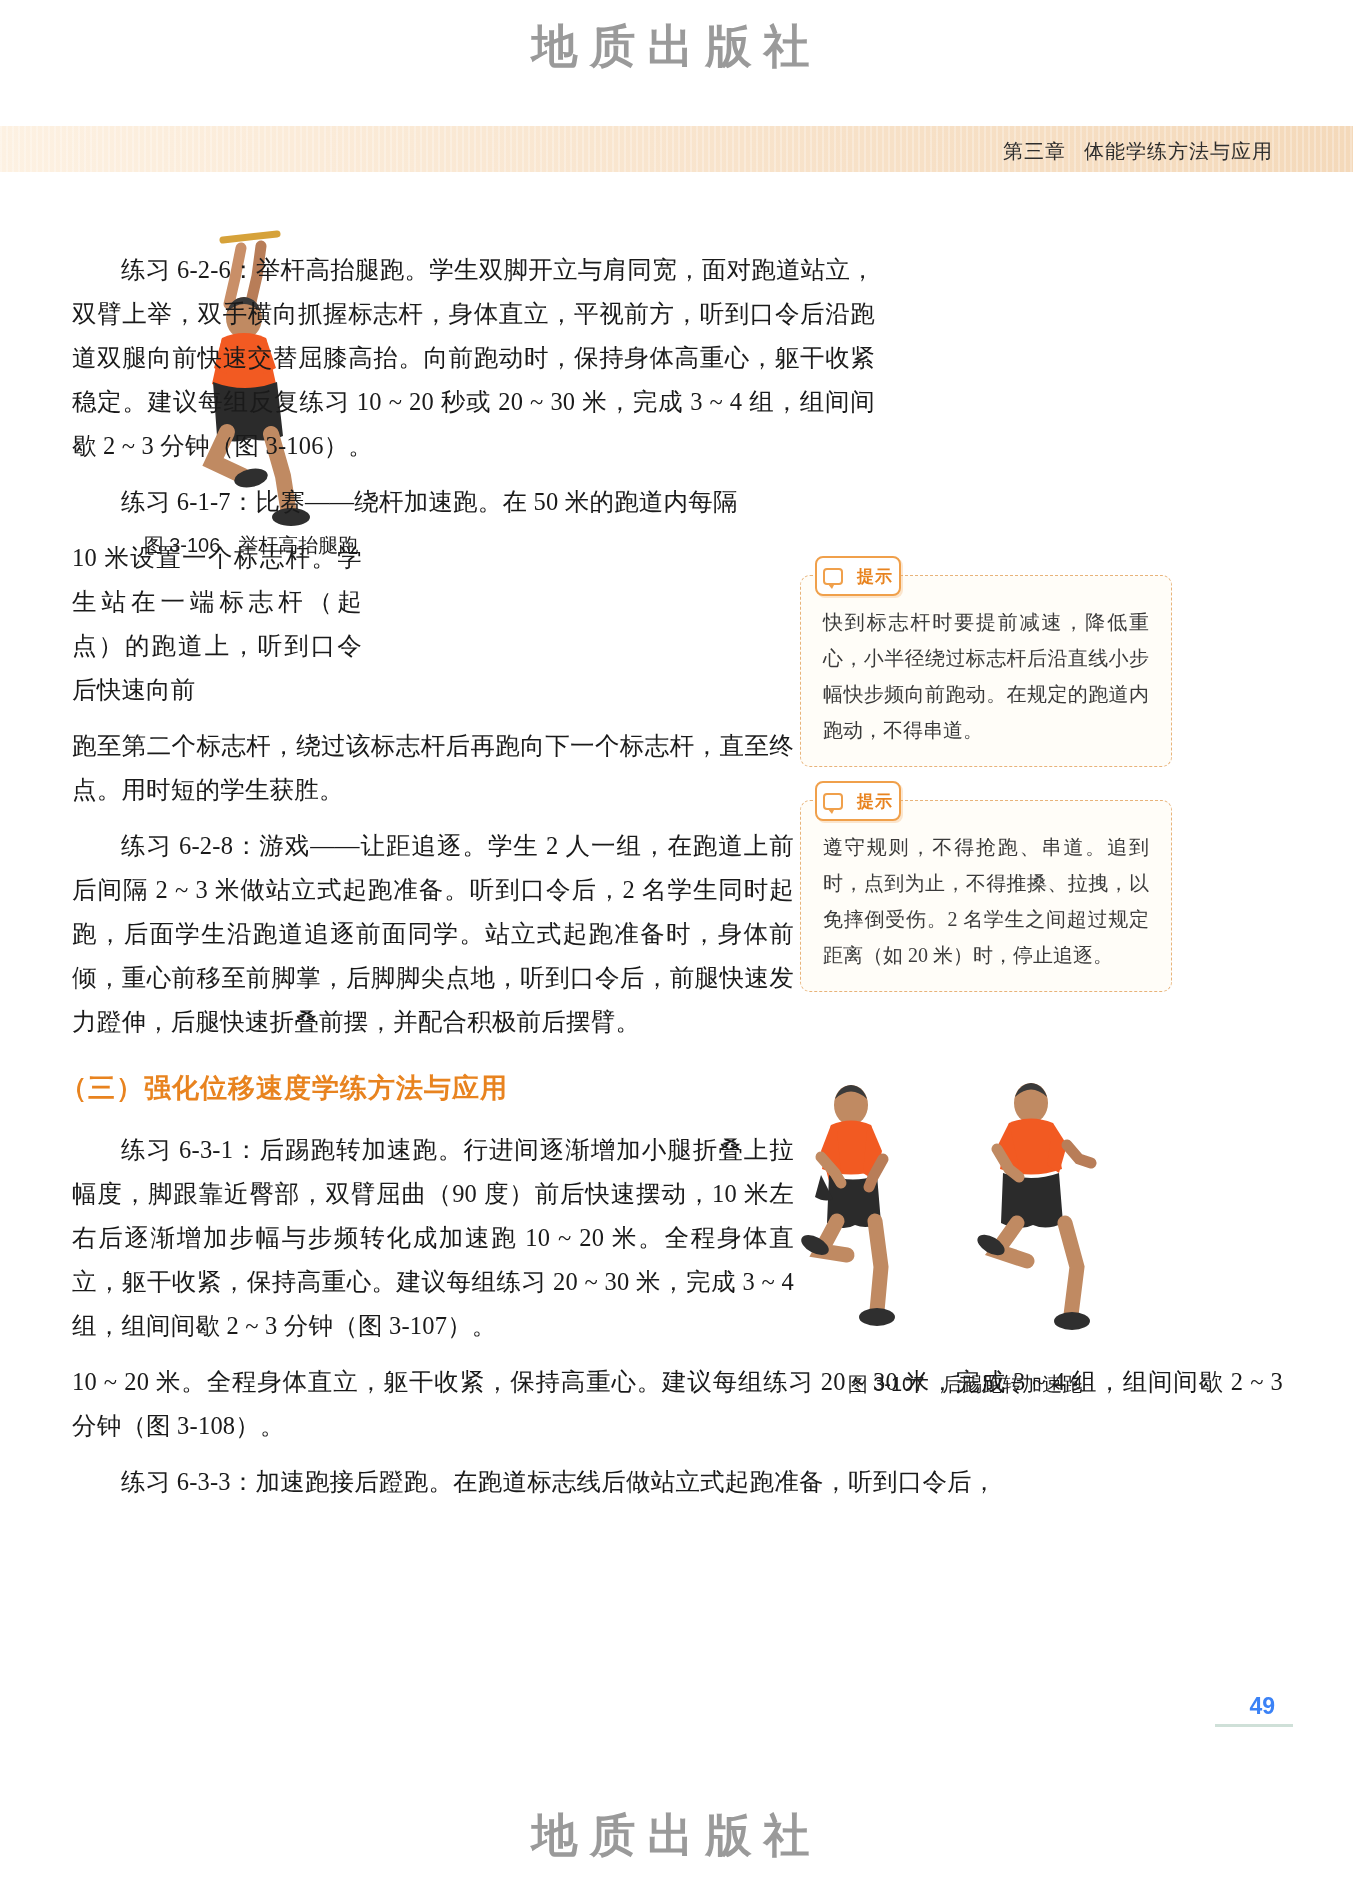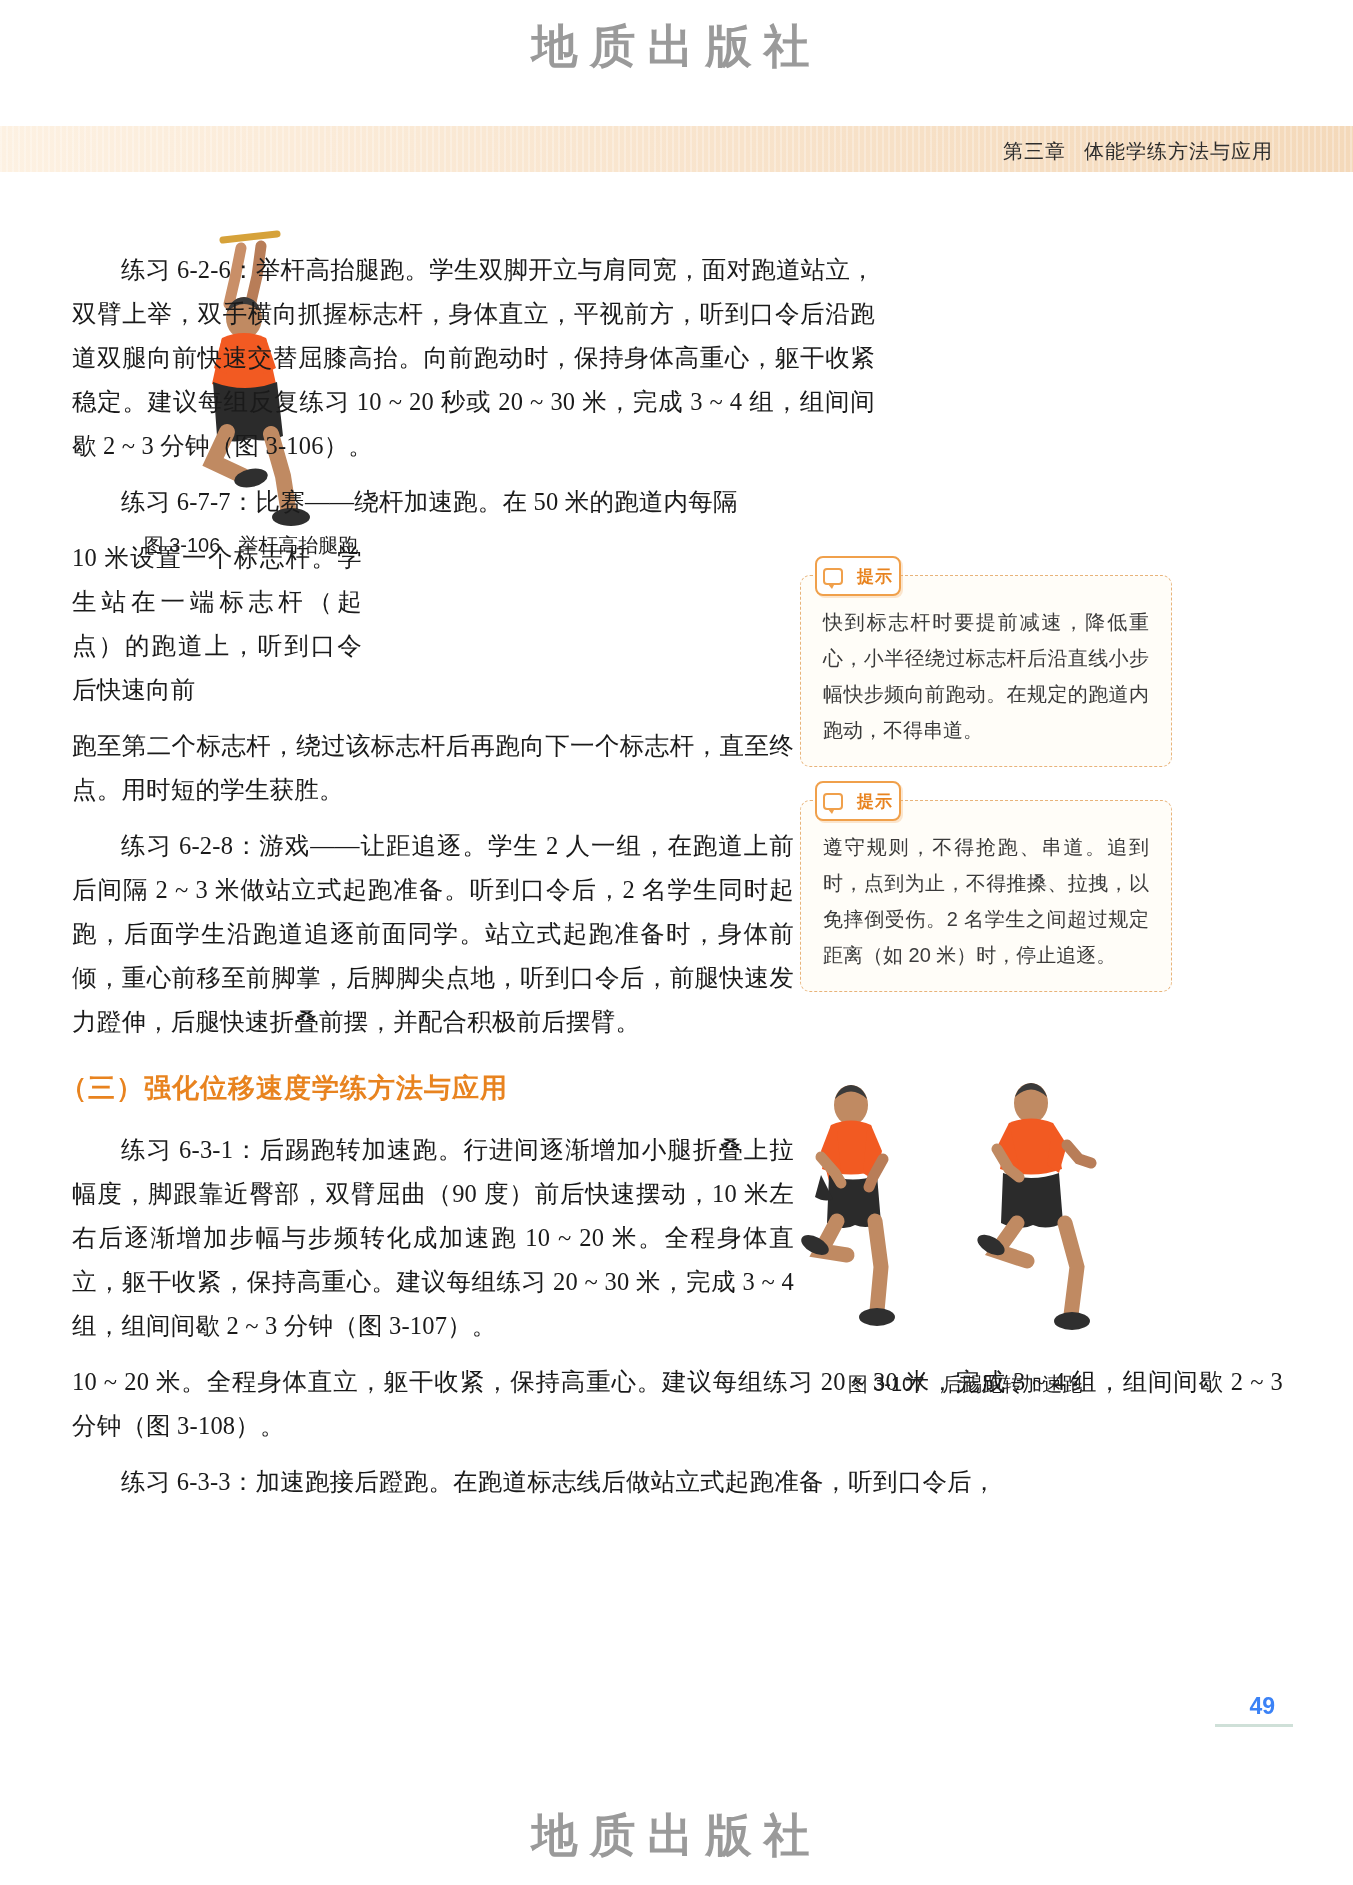--- a/index.html
+++ b/index.html
@@ -127,21 +127,21 @@
   .tipbox {
     position: absolute;
     width: 372px;
     border: 1.4px dashed #e8b37a;
     border-radius: 10px;
     background: #fffdf8;
     box-sizing: border-box;
     padding: 28px 22px 18px 22px;
   }
   .tipbox .tip-text {
-    font-family: Liberation Sans, sans-serif;
+    font-family: Liberation Serif, serif;
     font-size: 20px;
     line-height: 36px;
     color: #3a3a3a;
     text-align: justify;
     text-justify: inter-ideograph;
   }
   .tip-tag {
     position: absolute;
     left: 14px;
     top: -20px;
@@ -318,21 +318,21 @@
     </svg>
     <div class="fig-caption">
       <span>图 3-107</span><span class="gap"></span><span>后踢跑转加速跑</span>
     </div>
   </div>
 
   <div class="content">
 
     <p class="para indent block-1">练习 6-2-6：举杆高抬腿跑。学生双脚开立与肩同宽，面对跑道站立，双臂上举，双手横向抓握标志杆，身体直立，平视前方，听到口令后沿跑道双腿向前快速交替屈膝高抬。向前跑动时，保持身体高重心，躯干收紧稳定。建议每组反复练习 10 ~ 20 秒或 20 ~ 30 米，完成 3 ~ 4 组，组间间歇 2 ~ 3 分钟（图 3-106）。</p>
 
-    <p class="para indent block-1">练习 6-7-7：比赛——绕杆加速跑。在 50 米的跑道内每隔</p>
+    <p class="para indent block-1">练习 6-1-7：比赛——绕杆加速跑。在 50 米的跑道内每隔</p>
 
     <p class="para block-2">10 米设置一个标志杆。学生站在一端标志杆（起点）的跑道上，听到口令后快速向前</p>
 
     <p class="para block-3">跑至第二个标志杆，绕过该标志杆后再跑向下一个标志杆，直至终点。用时短的学生获胜。</p>
 
     <p class="para indent block-3">练习 6-2-8：游戏——让距追逐。学生 2 人一组，在跑道上前后间隔 2 ~ 3 米做站立式起跑准备。听到口令后，2 名学生同时起跑，后面学生沿跑道追逐前面同学。站立式起跑准备时，身体前倾，重心前移至前脚掌，后脚脚尖点地，听到口令后，前腿快速发力蹬伸，后腿快速折叠前摆，并配合积极前后摆臂。</p>
 
     <h2 class="section-heading">（三）强化位移速度学练方法与应用</h2>
 
     <p class="para indent block-4">练习 6-3-1：后踢跑转加速跑。行进间逐渐增加小腿折叠上拉幅度，脚跟靠近臀部，双臂屈曲（90 度）前后快速摆动，10 米左右后逐渐增加步幅与步频转化成加速跑 10 ~ 20 米。全程身体直立，躯干收紧，保持高重心。建议每组练习 20 ~ 30 米，完成 3 ~ 4 组，组间间歇 2 ~ 3 分钟（图 3-107）。</p>

